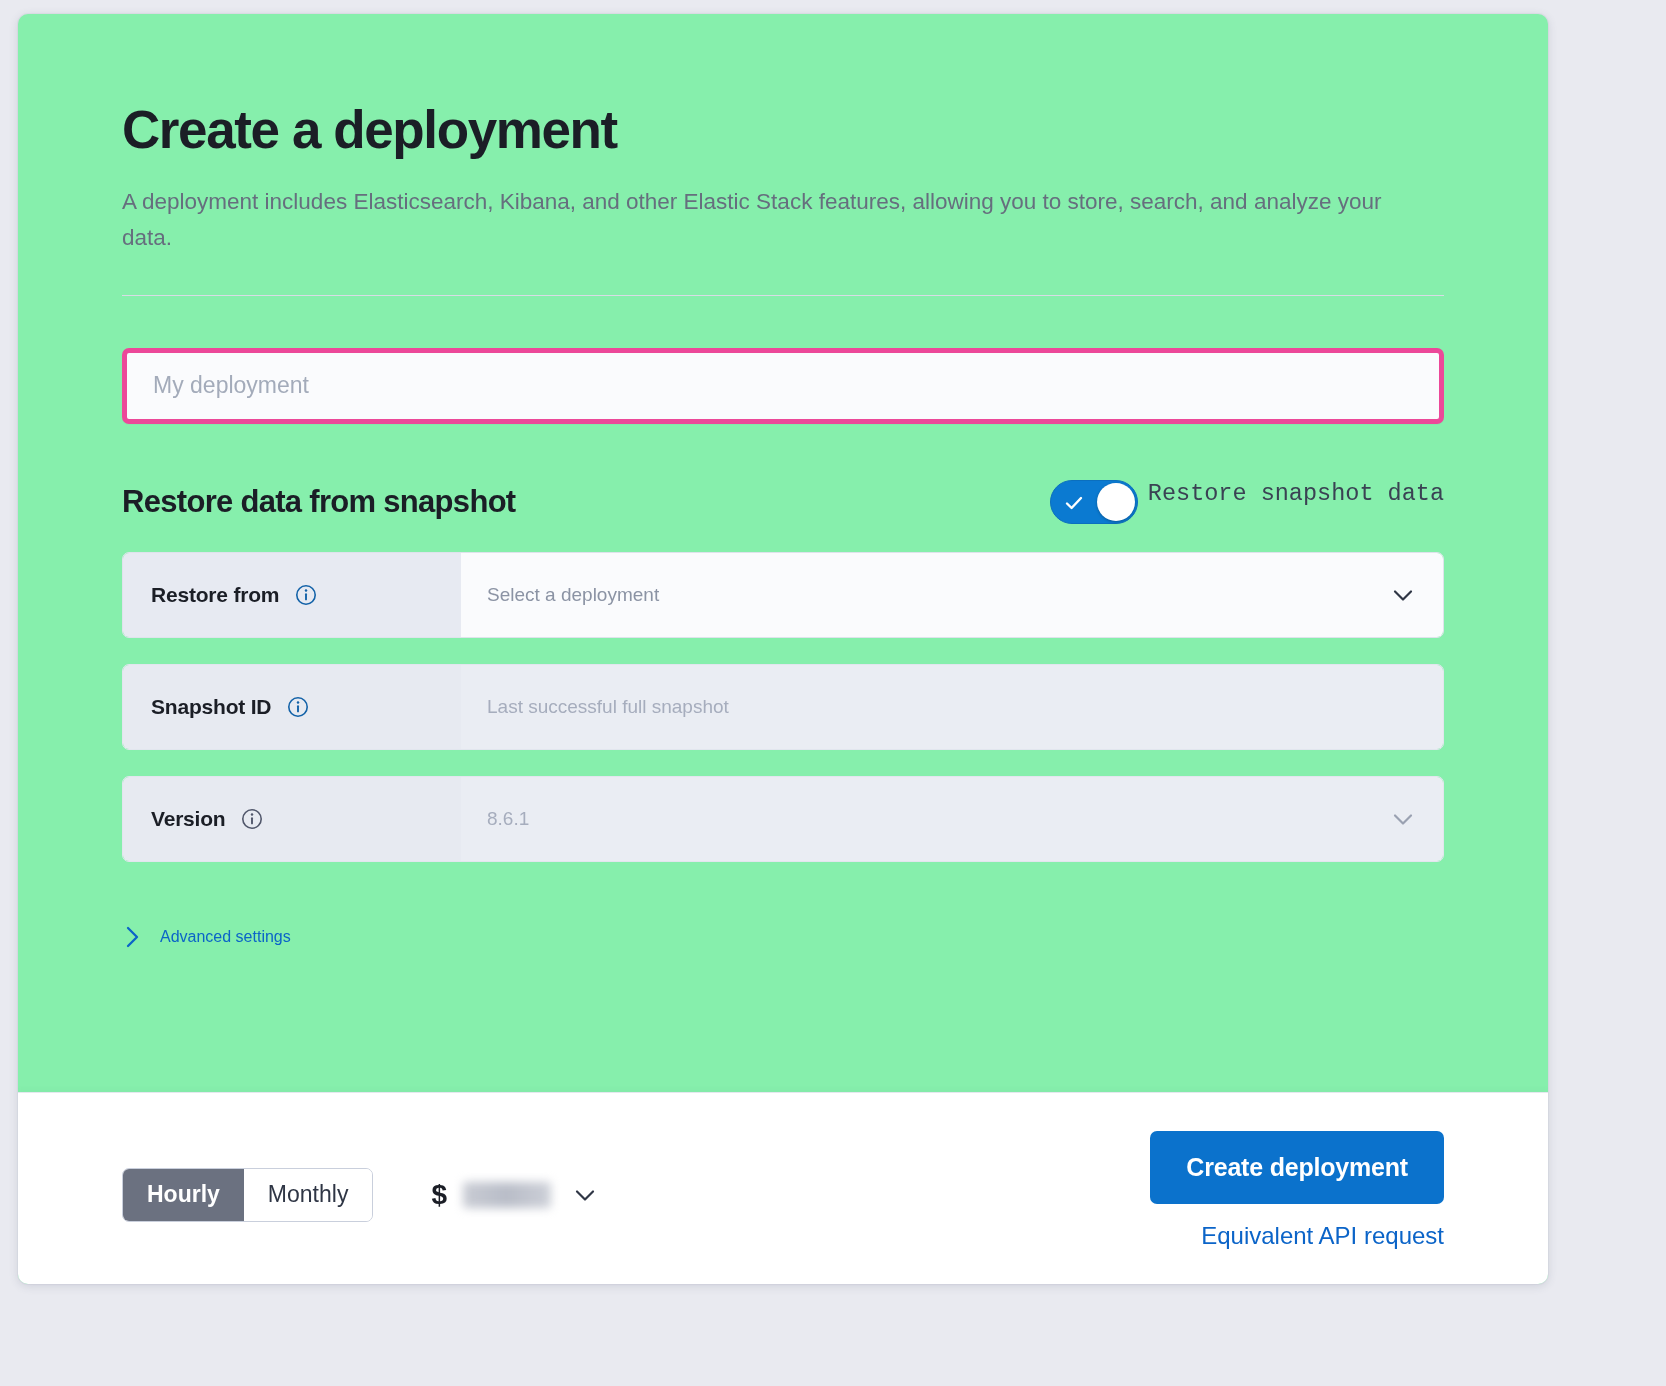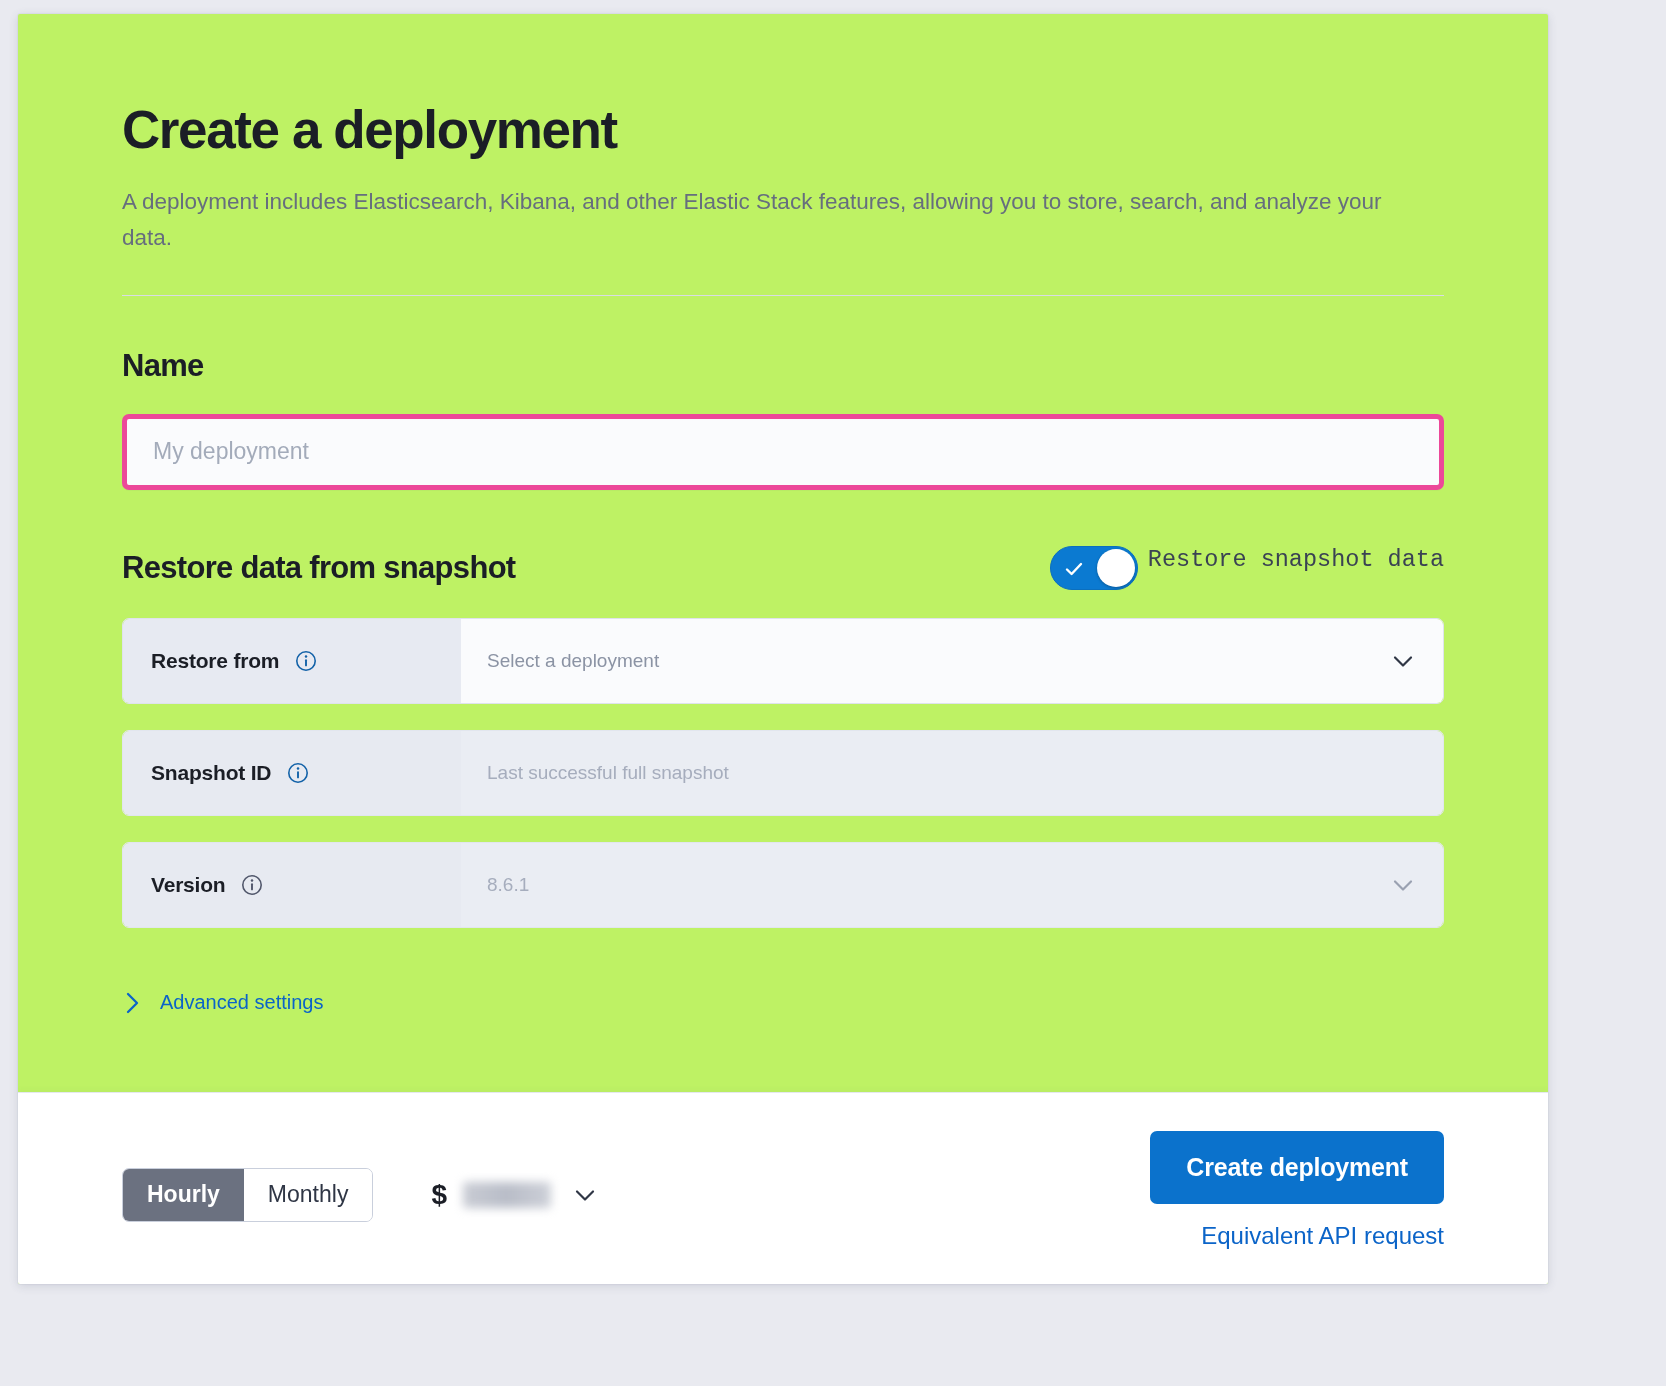--- a/index.html
+++ b/index.html
@@ -11,22 +11,22 @@
     font-family: "Liberation Sans", sans-serif;
     overflow: hidden;
   }
 
   .app-window {
     position: absolute;
     left: 18px;
     top: 14px;
     width: 1530px;
     height: 1270px;
-    background: #bef264;
-    border-radius: 2px;
+    background: #86efac;
+    border-radius: 10px;
     box-shadow: 0 2px 10px rgba(60,70,100,0.16), 0 0 0 1px rgba(60,70,100,0.04);
     overflow: hidden;
     display: flex;
     flex-direction: column;
   }
 
   .body-scroll {
     flex: 1 1 auto;
     padding: 88px 104px 0 104px;
     overflow: hidden;
@@ -191,21 +191,21 @@
   
   .advanced {
     margin-top: 62px;
     display: flex;
     align-items: center;
     gap: 16px;
     cursor: pointer;
     width: fit-content;
   }
   .advanced-label {
-    font-size: 20px;
+    font-size: 16px;
     color: #0b64c8;
   }
   .adv-chevron { width: 22px; height: 26px; }
 
   
   .footer {
     flex: 0 0 auto;
     border-top: 1px solid #e5e8ef;
     background: #ffffff;
     padding: 38px 104px 34px 104px;
@@ -296,21 +296,20 @@
 
 <div class="app-window">
 
   <div class="body-scroll">
 
     <h1 class="page-title">Create a deployment</h1>
     <p class="page-desc">A deployment includes Elasticsearch, Kibana, and other Elastic Stack features, allowing you to store, search, and analyze your data.</p>
     <div class="hr"></div>
 
     <div class="name-section">
-      <h2 class="section-title">Name</h2>
       <div class="text-input">
         <span>My deployment</span>
       </div>
     </div>
 
     <div class="restore-head">
       <h2 class="section-title">Restore data from snapshot</h2>
       <div class="toggle-wrap">
         <div class="toggle">
           <svg class="check" viewBox="0 0 20 20">

